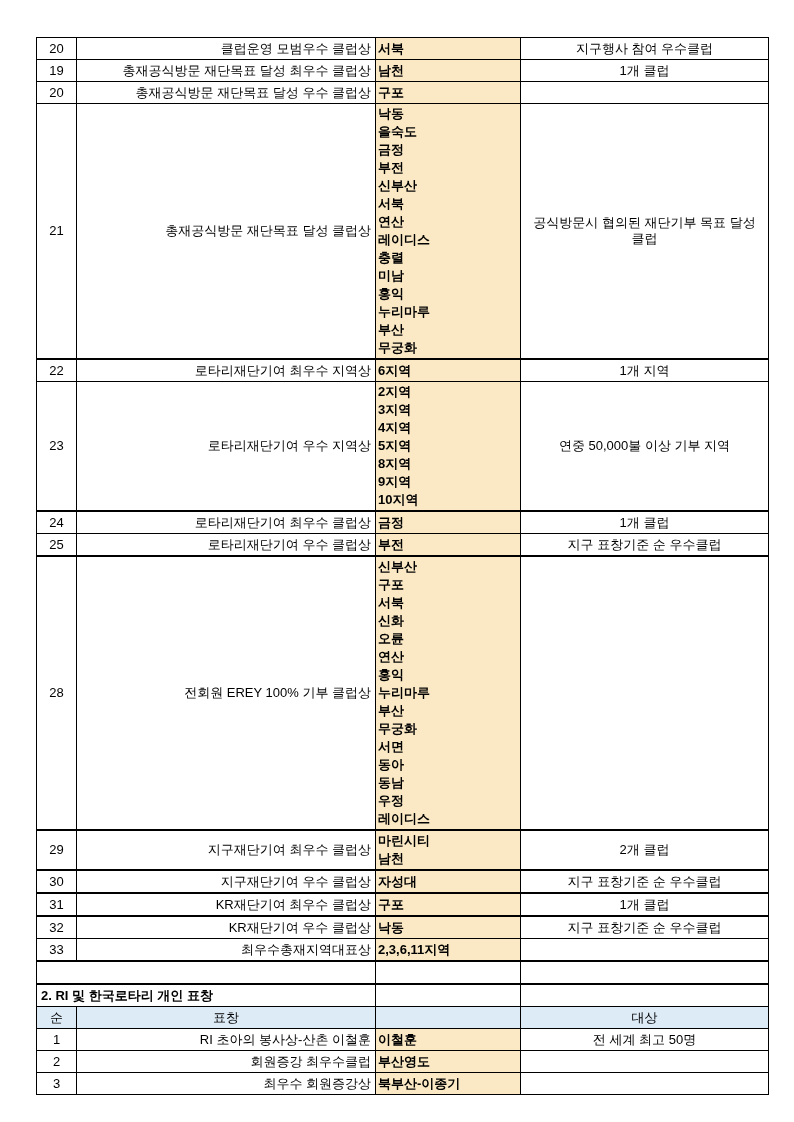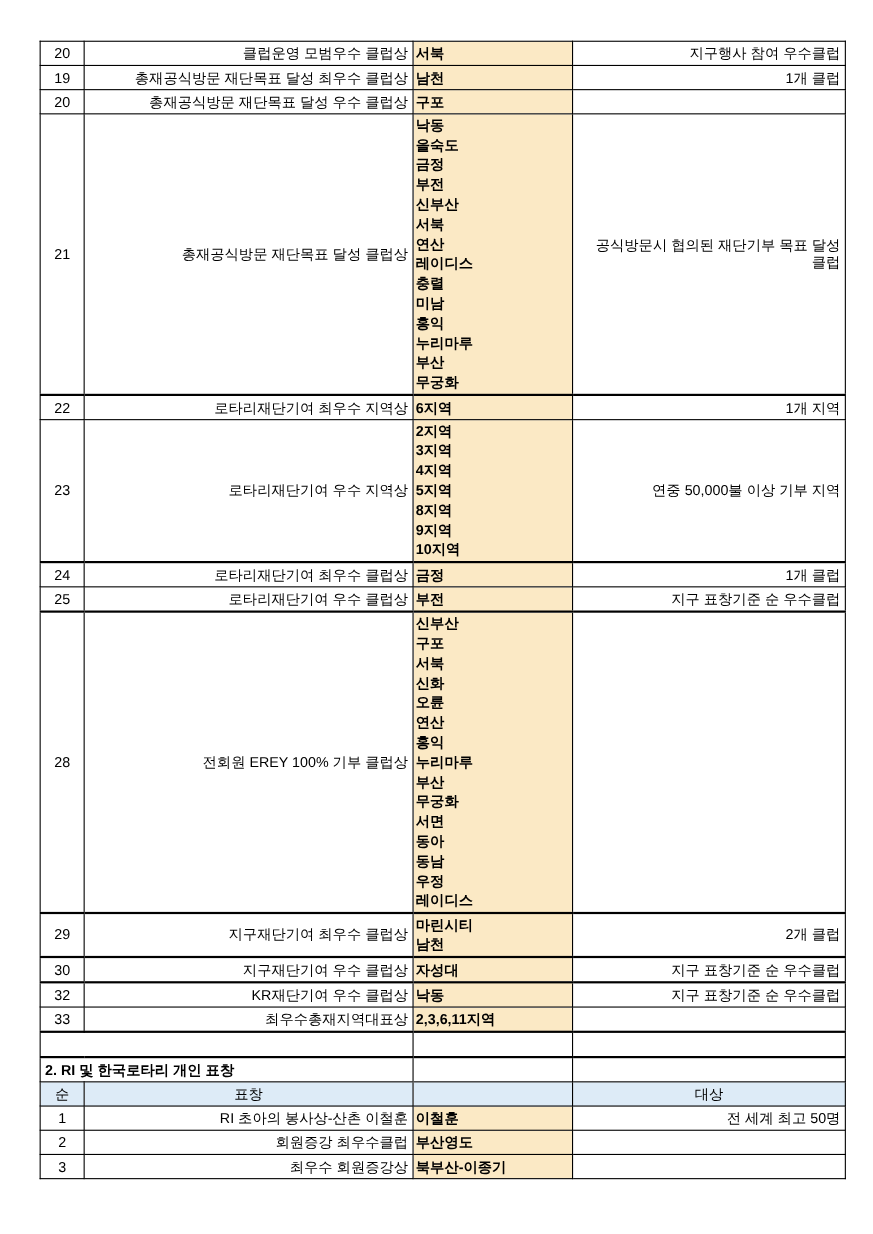--- a/index.html
+++ b/index.html
@@ -22,21 +22,21 @@
     word-break:keep-all;
   }
   tr.single td{height:19px;}
   td.no{text-align:center;padding:1px 1px;}
   td.award{text-align:right;}
   td.recip{
     background:var(--highlight,#FBE9C5);
     font-weight:bold;text-align:left;padding:1px 2px;
   }
   td.recip .line{line-height:18px;}
-  td.crit{text-align:right;}
+  td.crit{text-align:center;}
   tr.bt2 td{border-top-width:2px;}
   tr.spacer-row td{height:19px;}
   td.section-title{font-weight:bold;border-right:none;}
   tr.head-row td{
     background:var(--header_blue,#DDEBF7);
     text-align:center;height:19px;
   }
   tr.title-row td{height:19px;}
 </style>
 </head>
@@ -167,20 +167,28 @@
   </tr>
         <tr class="bt2 single">
     <td class="no">30</td>
     <td class="award">지구재단기여 우수 클럽상</td>
     <td class="recip">
             <div class="line">자성대</div>
           </td>
     <td class="crit">지구 표창기준 순 우수클럽</td>
   </tr>
         <tr class="bt2 single">
+    <td class="no">31</td>
+    <td class="award">KR재단기여 최우수 클럽상</td>
+    <td class="recip">
+            <div class="line">구포</div>
+          </td>
+    <td class="crit">1개 클럽</td>
+  </tr>
+        <tr class="bt2 single">
     <td class="no">32</td>
     <td class="award">KR재단기여 우수 클럽상</td>
     <td class="recip">
             <div class="line">낙동</div>
           </td>
     <td class="crit">지구 표창기준 순 우수클럽</td>
   </tr>
         <tr class="single">
     <td class="no">33</td>
     <td class="award">최우수총재지역대표상</td>

